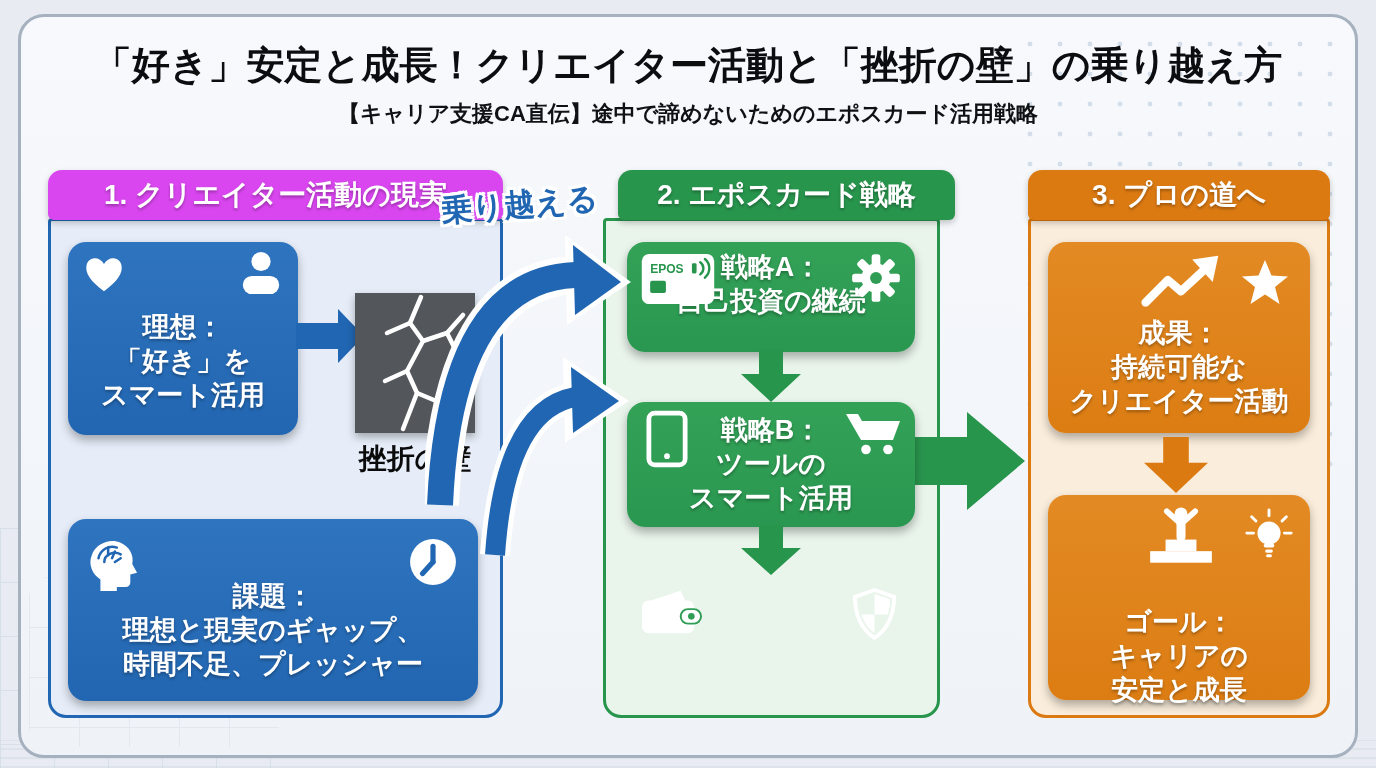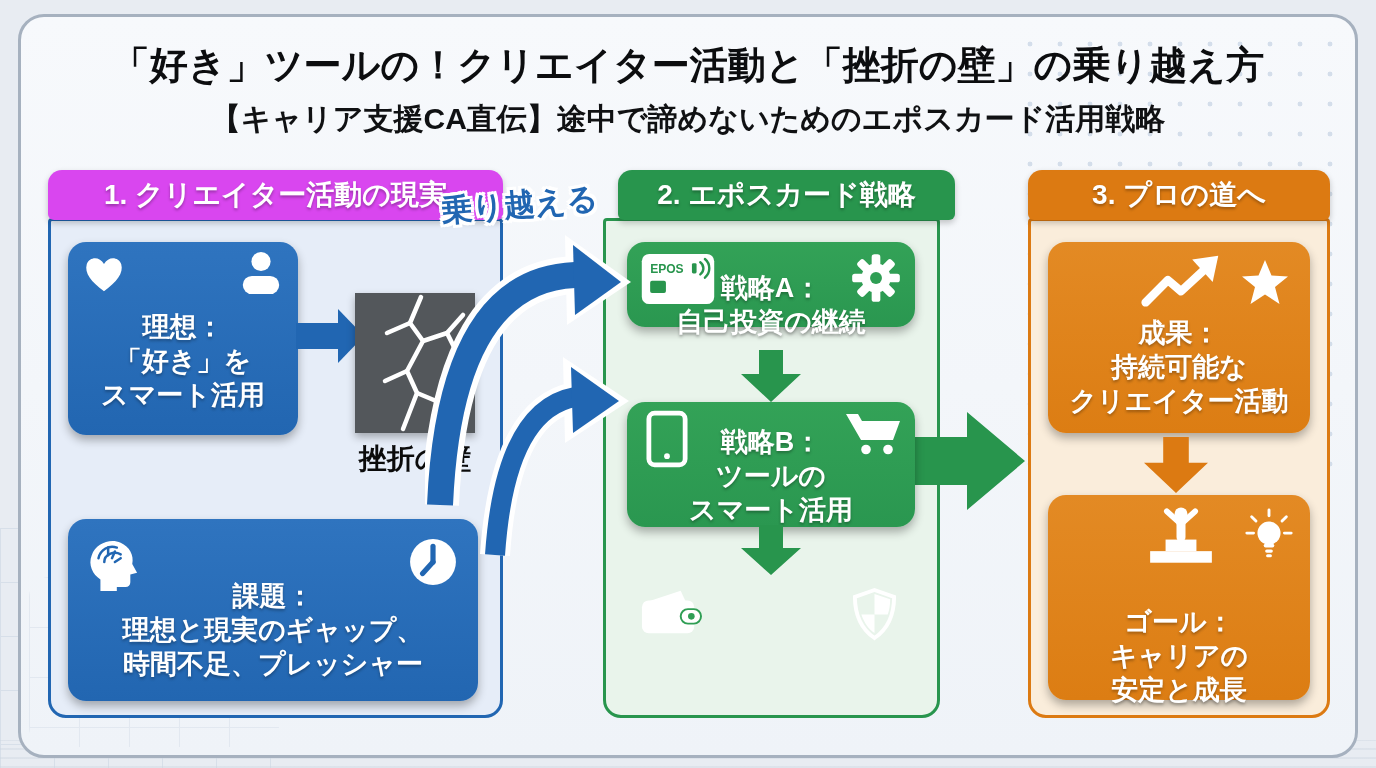--- a/index.html
+++ b/index.html
@@ -34,21 +34,21 @@
     background-image:linear-gradient(#d6dee9 1.5px,transparent 1.5px),
                      linear-gradient(90deg,#d6dee9 1.5px,transparent 1.5px);
     background-size:50px 50px;border-radius:20px;
   }
   .title{
     position:absolute;left:0;right:0;top:40px;text-align:center;
     font-size:38px;font-weight:bold;color:#0c0d0f;letter-spacing:0px;z-index:2;
   }
   .subtitle{
     position:absolute;left:0;right:0;top:99px;text-align:center;
-    font-size:30px;font-weight:bold;color:#101113;z-index:2;
+    font-size:22px;font-weight:bold;color:#101113;z-index:2;
   }
   
   .col-head{
     position:absolute;top:170px;height:50px;z-index:2;
     border-radius:14px 14px 6px 6px;color:#fff;font-size:28px;font-weight:bold;
     display:flex;align-items:center;justify-content:center;
     box-shadow:0 3px 6px rgba(0,0,0,.22);text-shadow:0 2px 3px rgba(0,0,0,.3);
   }
   .col-body{position:absolute;top:218px;height:500px;z-index:1;border-radius:4px 4px 18px 18px;border:3px solid;box-sizing:border-box;}
   .head-blue{background:#d946ef;}
@@ -96,21 +96,21 @@
 <div class="stage">
 
   <div class="bg-grid-bl"></div>
   <div class="bg-lines-br"></div>
 
   <div class="panel">
     <div class="panel-dots"></div>
     <div class="panel-grid-bl"></div>
   </div>
 
-  <div class="title">「好き」ツールの！クリエイター活動と「挫折の壁」の乗り越え方</div>
+  <div class="title">「好き」安定と成長！クリエイター活動と「挫折の壁」の乗り越え方</div>
   <div class="subtitle">【キャリア支援CA直伝】途中で諦めないためのエポスカード活用戦略</div>
 
   <div class="col-head head-blue" style="left:48px;width:455px;">1. クリエイター活動の現実</div>
   <div class="col-body body-blue" style="left:48px;width:455px;"></div>
 
   <div class="card card-blue" style="left:68px;top:242px;width:230px;height:193px;padding-top:68px;">
     <div class="line">理想：</div>
     <div class="line">「好き」を</div>
     <div class="line">スマート活用</div>
   </div>
@@ -167,21 +167,21 @@
     <polygon points="148,20 196,57 150,90" fill="#2166b2"></polygon>
     <path d="M70 330 Q 80 185 150 172" stroke="#fff" stroke-width="30" fill="none"></path>
     <polygon points="138,132 204,176 140,218" fill="#fff"></polygon>
     <path d="M70 330 Q 80 185 150 172" stroke="#2166b2" stroke-width="20" fill="none"></path>
     <polygon points="146,142 194,176 148,208" fill="#2166b2"></polygon>
   </svg>
 
   <div class="col-head head-green" style="left:603px;width:337px;margin-left:15px;">2. エポスカード戦略</div>
   <div class="col-body body-green" style="left:603px;width:337px;"></div>
 
-  <div class="card card-green" style="left:627px;top:242px;width:288px;height:85px;padding-top:29px;">
+  <div class="card card-green" style="left:627px;top:242px;width:288px;height:110px;padding-top:8px;">
     <div class="line">戦略A：</div>
     <div class="line">自己投資の継続</div>
   </div>
   <svg class="icon" style="left:640px;top:253px;" width="76" height="52" viewBox="0 0 80 56">
     <rect x="1" y="1" width="78" height="54" rx="8" fill="#fff"></rect>
     <text x="10" y="21" font-size="13" font-weight="bold" fill="#28954d">EPOS</text>
     <rect x="10" y="30" width="17" height="13" rx="2" fill="#28954d"></rect>
     <rect x="55" y="11" width="5" height="11" rx="1.5" fill="#28954d"></rect>
     <g stroke="#28954d" stroke-width="2.6" fill="none" stroke-linecap="round">
       <path d="M64 10 a8 8 0 0 1 0 13"></path>
@@ -194,21 +194,21 @@
       <rect x="20" y="2" width="8" height="44" rx="2.5" transform="rotate(45 24 24)"></rect>
       <rect x="20" y="2" width="8" height="44" rx="2.5" transform="rotate(90 24 24)"></rect>
       <rect x="20" y="2" width="8" height="44" rx="2.5" transform="rotate(135 24 24)"></rect>
       <circle cx="24" cy="24" r="13.5"></circle>
     </g>
     <circle cx="24" cy="24" r="5.5" fill="#2f9e54"></circle>
   </svg>
 
   <div class="block-arrow ba-green" style="left:741px;top:350px;width:60px;height:52px;"></div>
 
-  <div class="card card-green" style="left:627px;top:402px;width:288px;height:125px;padding-top:23px;">
+  <div class="card card-green" style="left:627px;top:402px;width:288px;height:125px;padding-top:11px;">
     <div class="line">戦略B：</div>
     <div class="line">ツールの</div>
     <div class="line">スマート活用</div>
   </div>
   <svg class="icon" style="left:646px;top:410px;" width="42" height="58" viewBox="0 0 44 60">
     <rect x="3" y="3" width="38" height="54" rx="6" stroke="#fff" stroke-width="5" fill="none"></rect>
     <circle cx="22" cy="48" r="3" fill="#fff"></circle>
   </svg>
   <svg class="icon" style="left:845px;top:412px;" width="56" height="46" viewBox="0 0 56 44">
     <path d="M1 1 L13 1 L17 8 L55 8 L48 27 L16 27 Z" fill="#fff"></path>

